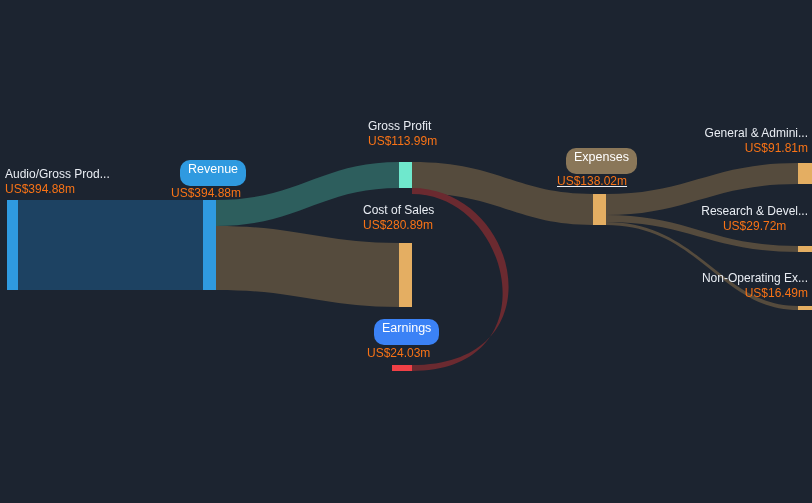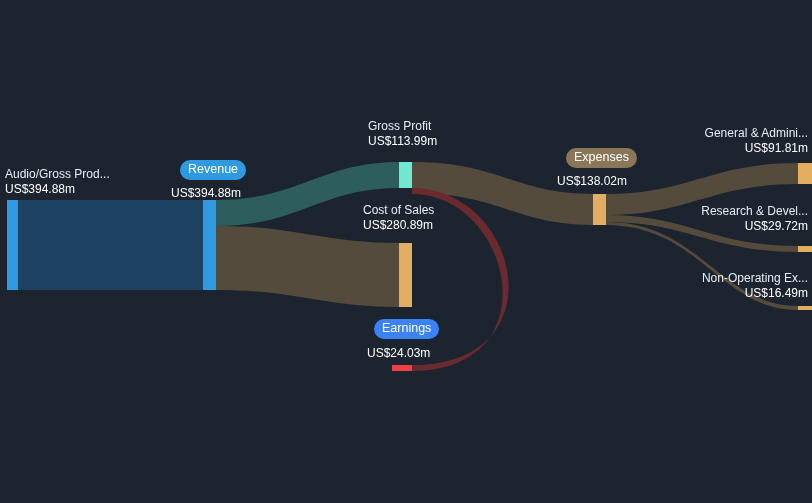--- a/index.html
+++ b/index.html
@@ -8,27 +8,27 @@
     background:#1c2430;
     font-family:"Liberation Sans","DejaVu Sans",sans-serif;
     overflow:hidden;
     position:relative;
   }
   #chart-root{position:absolute;inset:0;}
   svg#sankey{position:absolute;left:0;top:0;width:812px;height:503px;display:block;}
 
   .lbl{position:absolute;color:#e8ecf2;font-size:12px;line-height:15px;white-space:nowrap;}
   .lbl .name{display:block;color:#e9edf3;}
-  .lbl .val{display:block;color:#ffffff;}
+  .lbl .val{display:block;color:#f97316;}
   .lbl.right{text-align:right;}
   .lbl.left{text-align:left;}
 
   .pill{
     position:absolute;display:inline-block;
-    padding:2px 8px 3px 8px;border-radius:10px;
+    padding:2px 8px 9px 8px;border-radius:10px;
     font-size:12.5px;line-height:15px;color:#ffffff;white-space:nowrap;
   }
   .pill.revenue{background:#2f9ae0;}
   .pill.expenses{background:#8a7759;}
   .pill.earnings{background:#3b82f6;}
 </style>
 </head>
 <body>
 
 <div id="chart-root">
@@ -105,35 +105,35 @@
     <span class="name">Gross Profit</span>
     <span class="val">US$113.99m</span>
   </div>
 
   <div class="lbl left" style="left:363px;top:203px;">
     <span class="name">Cost of Sales</span>
     <span class="val">US$280.89m</span>
   </div>
 
   <div class="pill expenses" style="left:566px;top:148px;">Expenses</div>
-  <div class="lbl left" style="left:557px;top:174px;">
+  <div class="lbl left" style="left:557px;top:174px;text-decoration:underline;">
     <span class="val">US$138.02m</span>
   </div>
 
   <div class="pill earnings" style="left:374px;top:319px;">Earnings</div>
   <div class="lbl left" style="left:367px;top:346px;">
     <span class="val">US$24.03m</span>
   </div>
 
   <div class="lbl right" style="right:4px;top:126px;">
     <span class="name">General &amp; Admini...</span>
     <span class="val">US$91.81m</span>
   </div>
 
-  <div class="lbl right" style="right:4px;top:204px;">
+  <div class="lbl right" style="right:4px;top:204px;text-align:center;">
     <span class="name">Research &amp; Devel...</span>
     <span class="val">US$29.72m</span>
   </div>
 
   <div class="lbl right" style="right:4px;top:271px;">
     <span class="name">Non-Operating Ex...</span>
     <span class="val">US$16.49m</span>
   </div>
 
 </div>

